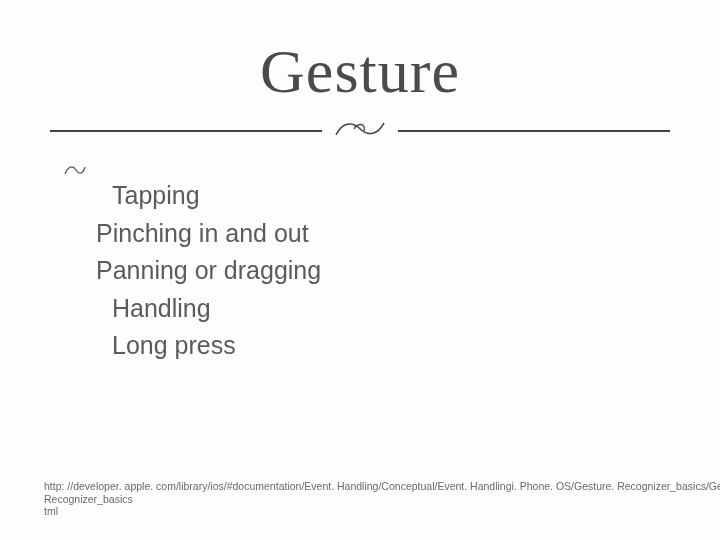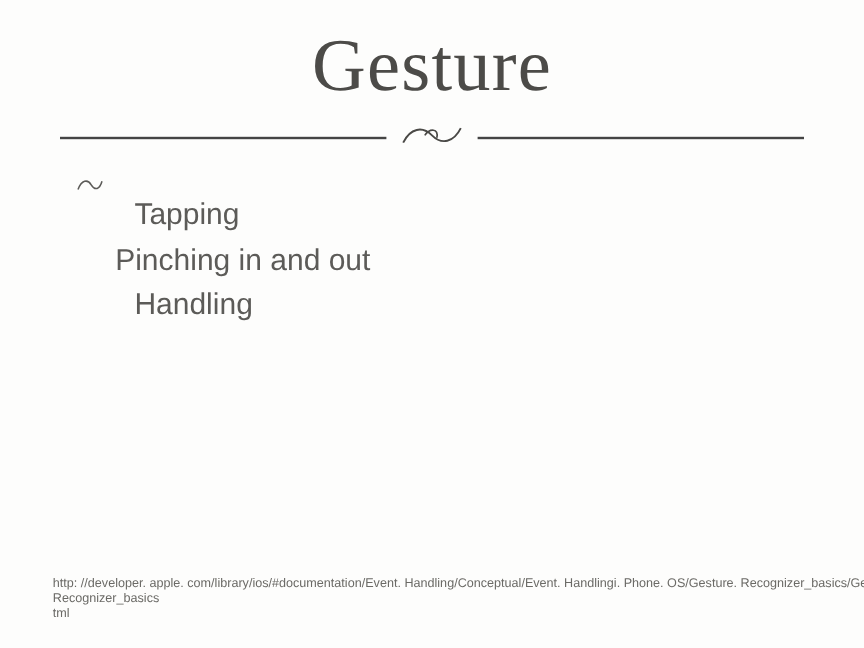--- a/index.html
+++ b/index.html
@@ -15,21 +15,21 @@
     position: relative;
     width: 720px;
     height: 540px;
     background: #fdfdfc;
   }
   .title {
     text-align: center;
     font-size: 62px;
     font-weight: 400;
     color: #4c4b48;
-    padding-top: 20px;
+    padding-top: 36px;
     font-family: "Times New Roman", Georgia, serif;
     letter-spacing: 1px;
   }
   .divider-wrap {
     position: relative;
     width: 620px;
     margin: 8px auto 0 auto;
     height: 30px;
   }
   .divider-line {
@@ -111,22 +111,28 @@
         </svg>
       </span>
     </div>
 
     <div class="sub-item">
       <span>Tapping</span>
     </div>
     <div class="sub-item" style="padding-left:32px">
       <span>Pinching in and out</span>
     </div>
+    <div class="sub-item" style="padding-left:32px">
+      <span>Panning or dragging</span>
+    </div>
     <div class="sub-item">
       <span>Handling</span>
+    </div>
+    <div class="sub-item">
+      <span>Long press</span>
     </div>
 
 
   </div>
 
   <div class="footnote">
     <span class="footnote-line">http: //developer. apple. com/library/ios/#documentation/Event. Handling/Conceptual/Event. Handlingi. Phone. OS/Gesture. Recognizer_basics/Gesture. Recognizer_basics</span>
     <span class="footnote-line">tml</span>
   </div>
 

